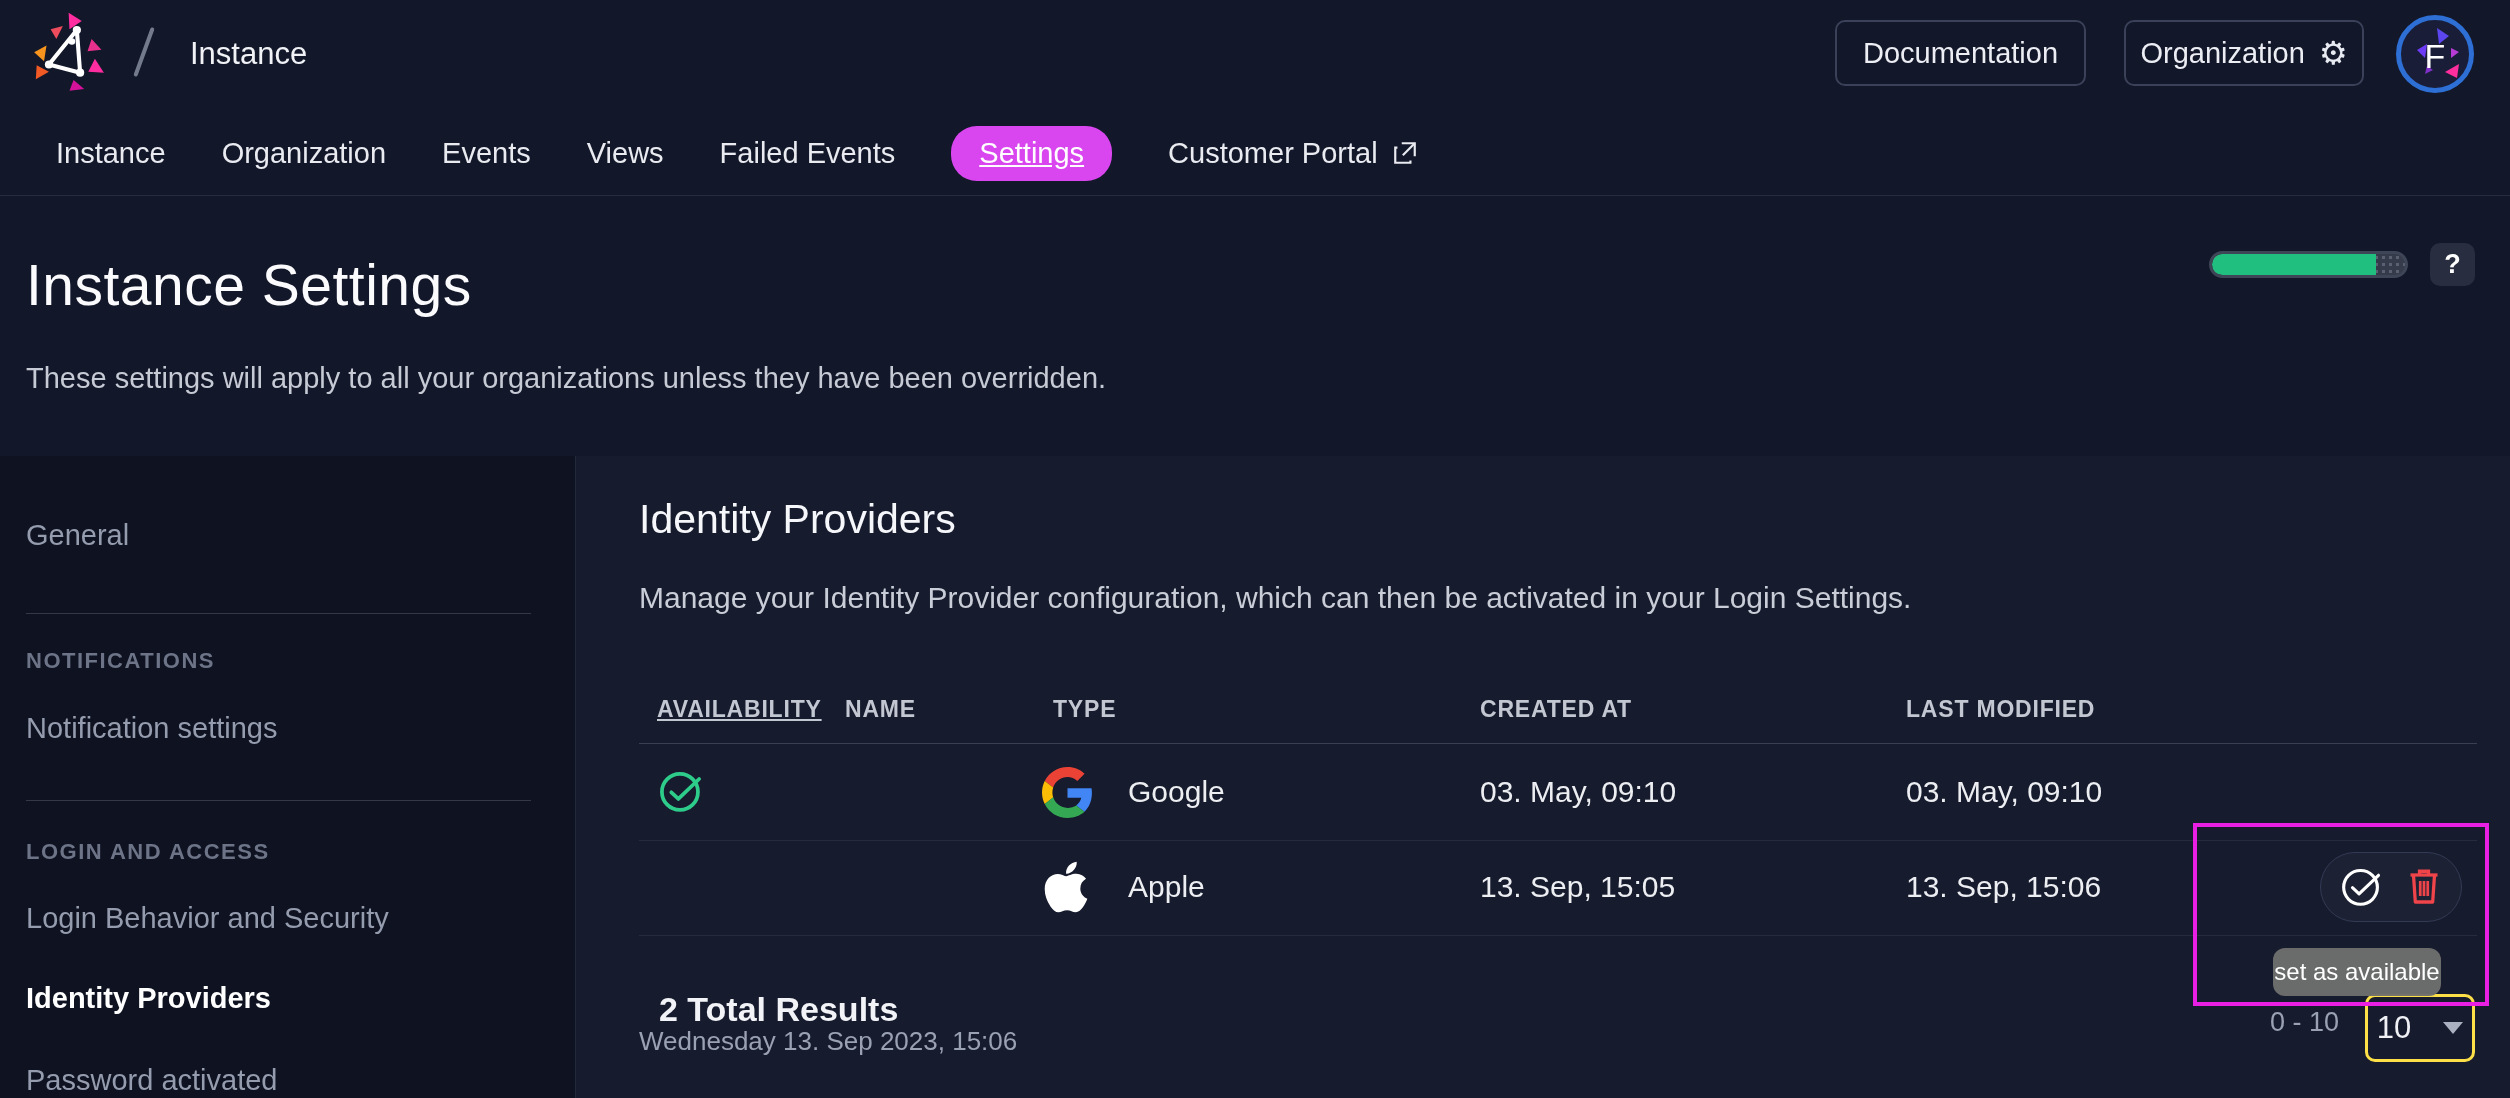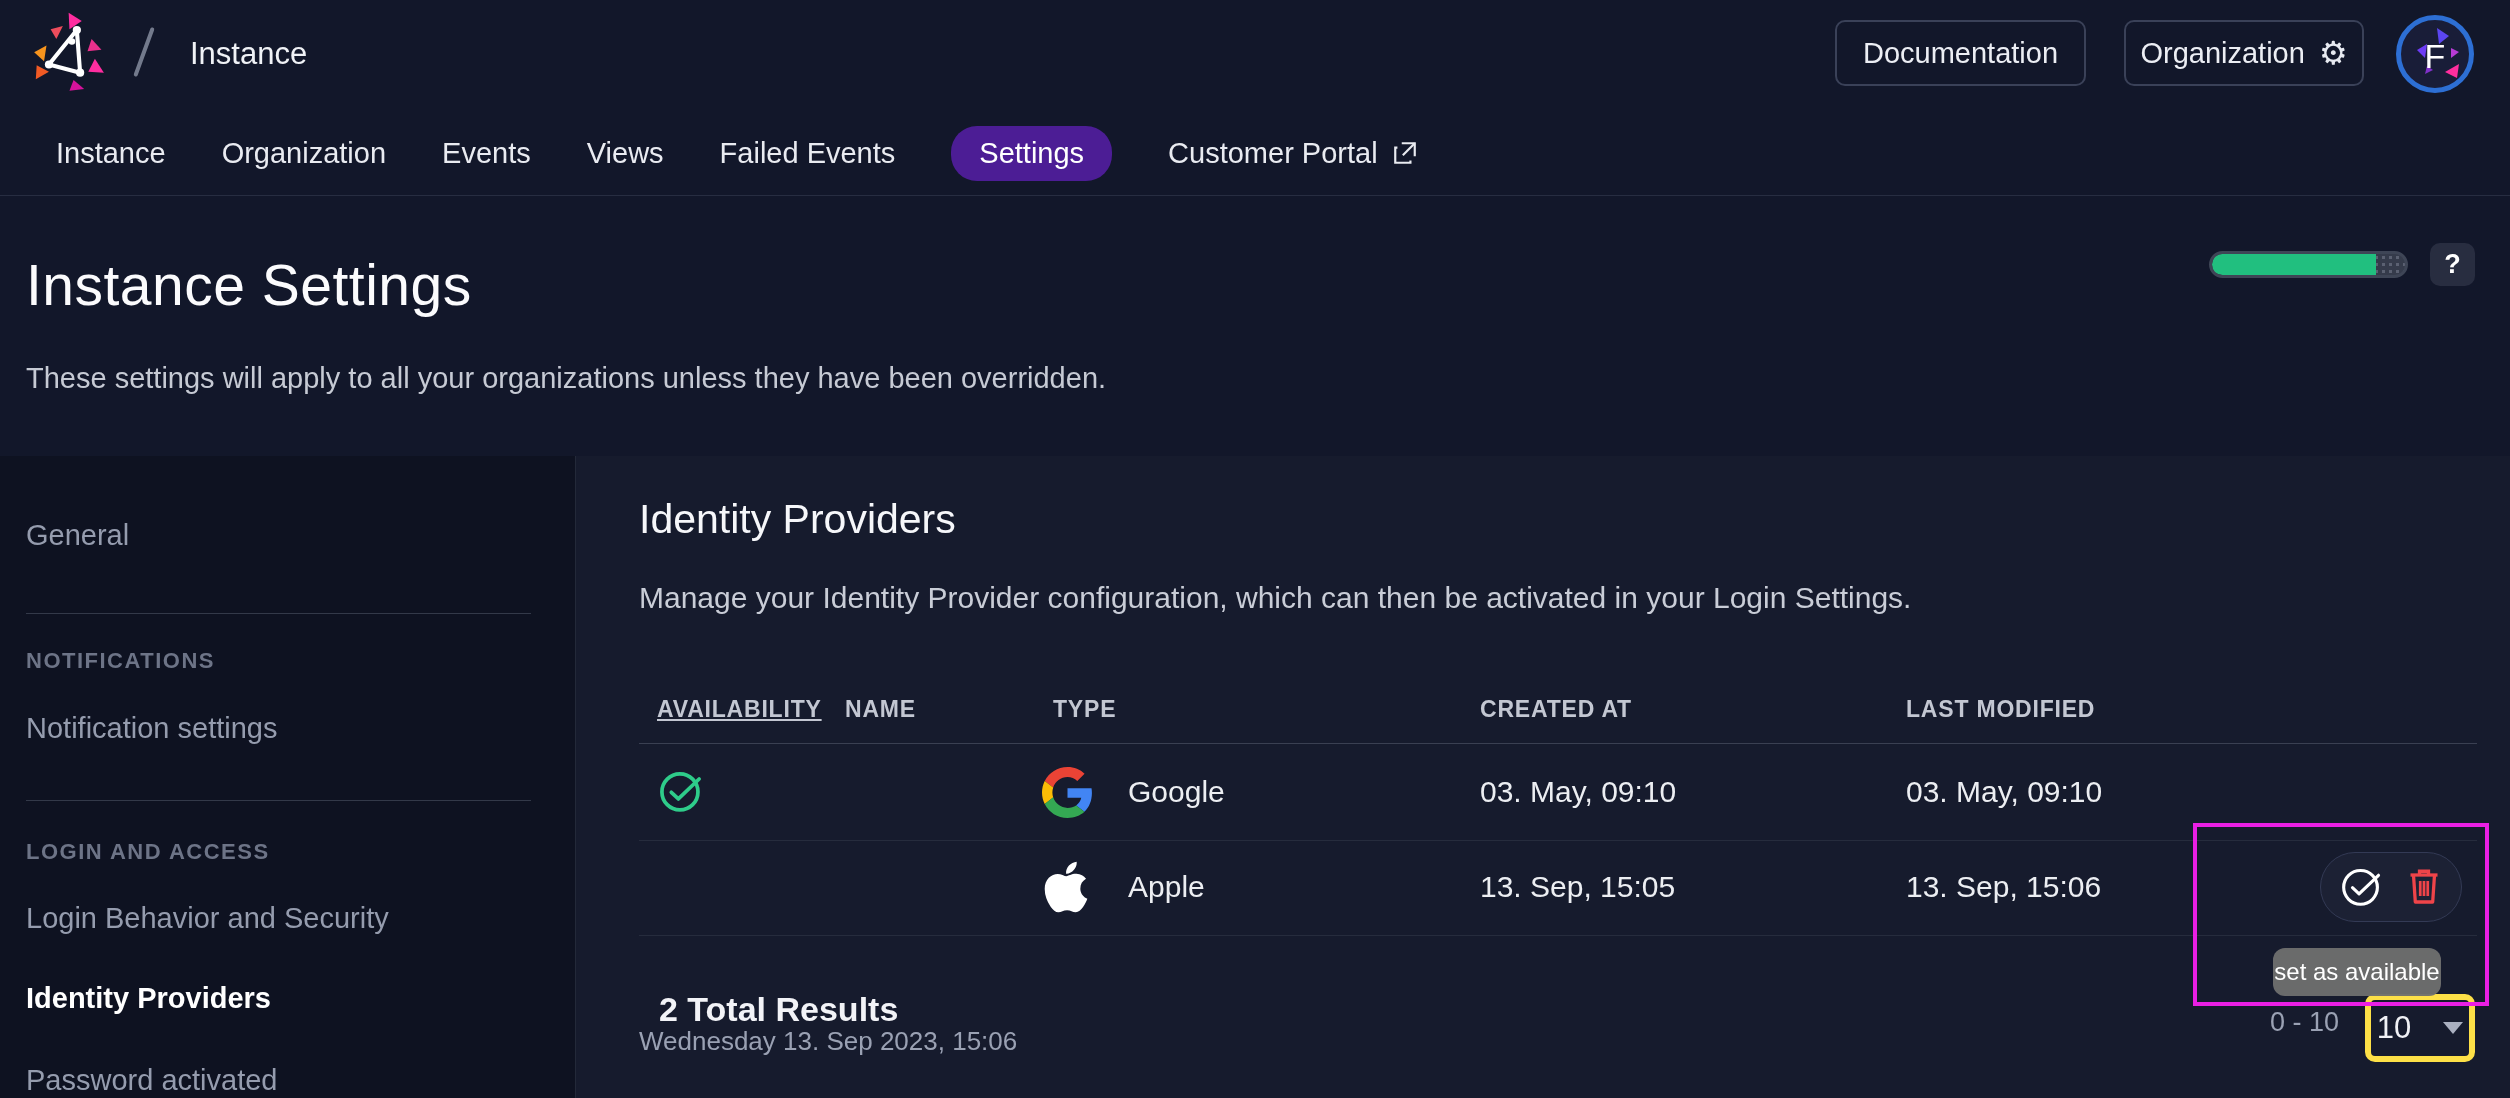--- a/index.html
+++ b/index.html
@@ -26,21 +26,21 @@
   .avatar {
     position:absolute; left:2396px; top:15px; width:78px; height:78px; border-radius:50%;
     border:5px solid #2d6fd4; background:#191d38; cursor:pointer;
   }
   .avatar .init { position:absolute; left:0; right:0; top:17px; text-align:center; font-size:34px; color:#fff; }
   .avatar svg { position:absolute; left:0; top:0; }
   
   .navrow { position:absolute; top:110px; left:0; width:2510px; height:86px; border-bottom:1px solid #272d41; }
   .tabs { position:absolute; left:56px; top:0; height:86px; display:flex; align-items:center; gap:56px; }
   .tab { font-size:29px; color:#e9ebf1; font-weight:500; cursor:pointer; white-space:nowrap; display:flex; align-items:center; gap:14px; }
-  .tab.active { background:#4c1d95; color:#fff; border-radius:26px; padding:11px 28px; }
+  .tab.active { background:#d946ef; color:#fff; border-radius:26px; padding:11px 28px;text-decoration:underline; }
   .quota {
     position:absolute; left:2209px; top:141px; width:199px; height:27px;
     border:3px solid #3e4556; border-radius:14px; overflow:hidden;
     background-color:#353b4b;
     background-image:radial-gradient(#5b6172 1.5px, transparent 1.7px);
     background-size:7px 7px;
   }
   .quota-fill { height:100%; background:#21bf7f; border-radius:10px 0 0 10px; }
   .help-btn {
     position:absolute; left:2430px; top:133px; width:45px; height:43px; border-radius:10px;
@@ -66,21 +66,21 @@
   .d-strong { background:#3a4052; }
   .d-soft { background:#262c3d; }
   .trow { position:absolute; left:63px; width:1838px; cursor:pointer; }
   .cell { position:absolute; font-size:30px; color:#eceef2; white-space:nowrap; }
   .avail-ic { position:absolute; }
   .foot-total { position:absolute; left:63px; top:534px; font-size:34px; font-weight:600; color:#f2f3f7;margin-left:20px; }
   .foot-date { position:absolute; left:63px; top:570px; font-size:26px; color:#9aa1b3; }
   .pg-range { position:absolute; left:1694px; top:551px; font-size:27px; color:#9aa1b3; }
   .pg-size {
     position:absolute; left:1789px; top:538px; width:110px; height:68px;
-    border:6px solid #fde047; border-radius:10px; background:transparent;
+    border:3px solid #fde047; border-radius:10px; background:transparent;
     display:flex; align-items:center; justify-content:center; gap:32px; cursor:pointer;
   }
   .pg-size .val { font-size:31px; color:#f0f1f5; }
   .caret { width:0; height:0; border-left:10px solid transparent; border-right:10px solid transparent; border-top:12px solid #aab0c0; }
   
   .actions {
     position:absolute; left:1744px; top:396px; width:142px; height:70px;
     background:#1c2134; border:1px solid #333a55; border-radius:35px; z-index:30;
     display:flex; align-items:center; justify-content:center; gap:22px;
   }

